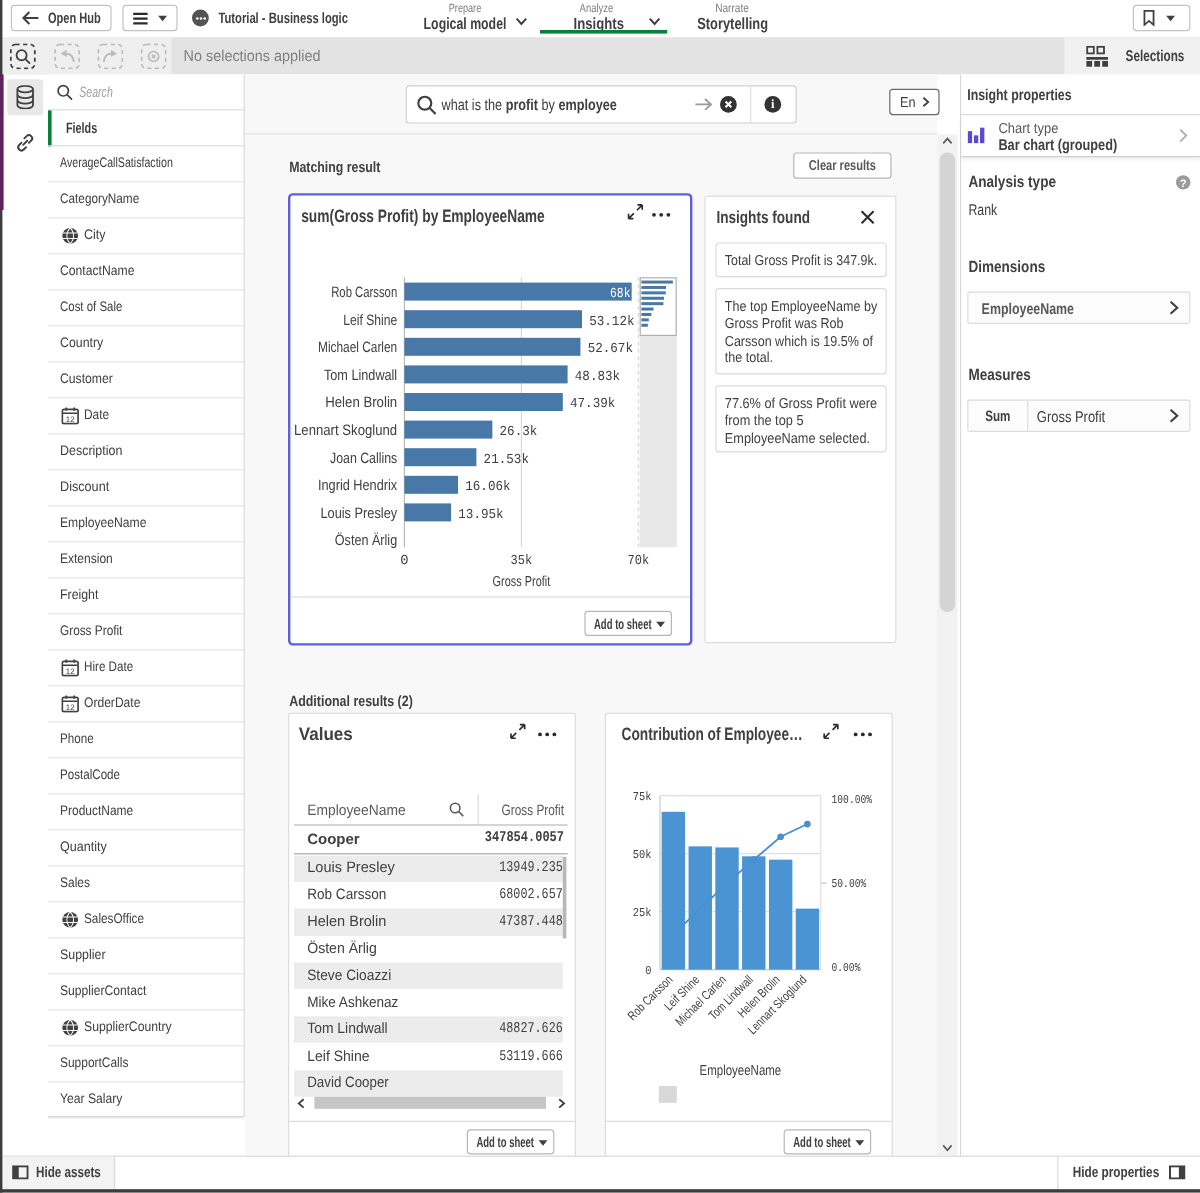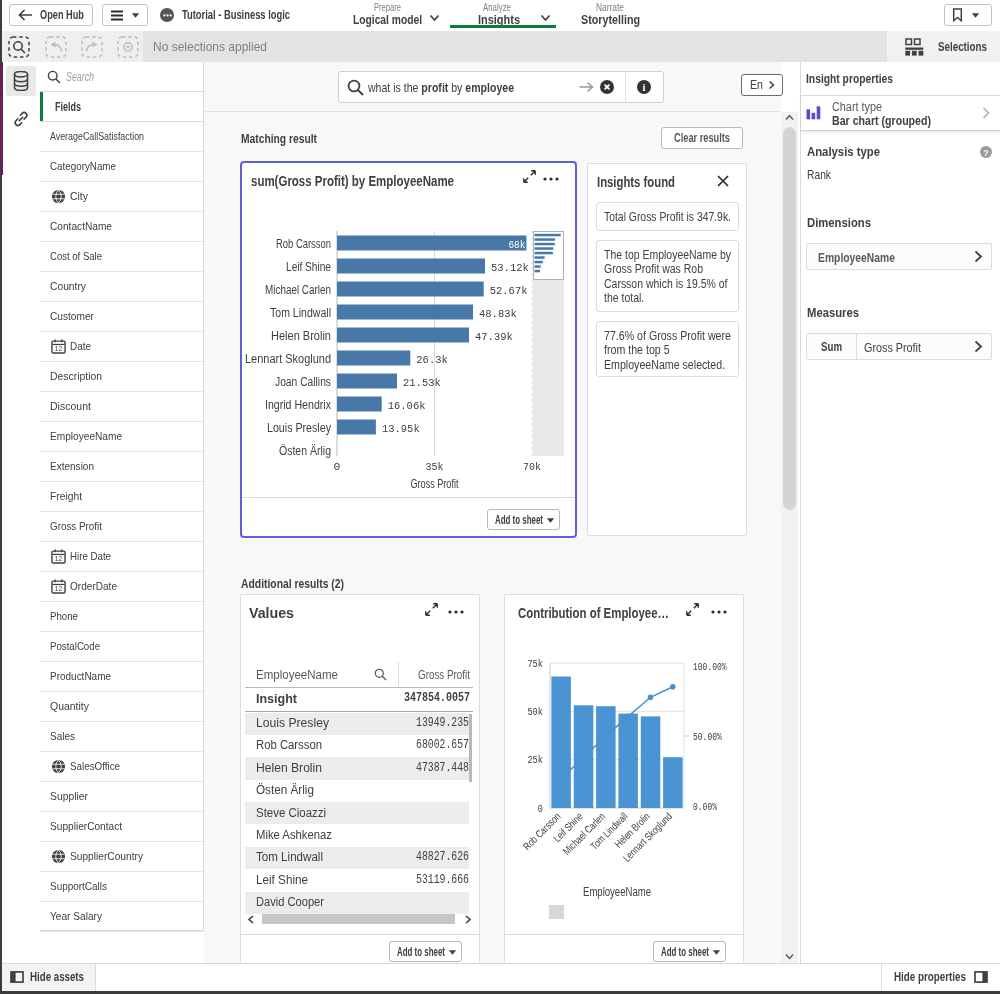--- a/index.html
+++ b/index.html
@@ -303,21 +303,21 @@
     <circle cx="14" cy="2" r="1.6" fill="#2b2b2b"></circle>
   </svg>
 <span style="position:absolute;left:256.0px;top:668.0px;font-size:12.5px;font-family:&quot;Liberation Sans&quot;,sans-serif;color:#595959;white-space:nowrap;line-height:15.0px;transform:scaleX(0.9220);transform-origin:0 0;">EmployeeName</span>
 <svg class="abs" style="left:374px;top:668px;" width="13" height="13" viewBox="0 0 14 14">
     <circle cx="5.7" cy="5.7" r="4.3" fill="none" stroke="#595959" stroke-width="1.4"></circle>
     <path d="M8.9 8.9 L13 13" stroke="#595959" stroke-width="1.4"></path>
   </svg>
 <span style="position:absolute;left:418.0px;top:668.0px;font-size:12.5px;font-family:&quot;Liberation Sans&quot;,sans-serif;color:#595959;white-space:nowrap;line-height:15.0px;transform:scaleX(0.7880);transform-origin:0 0;">Gross Profit</span>
 <div class="abs" style="left:398px;top:662px;width:1px;height:25px;background:#d9d9d9;"></div>
 <div class="abs" style="left:245px;top:687px;width:228px;height:1px;background:#b9b9b9;"></div>
-<span style="position:absolute;left:256.0px;top:692.0px;font-size:12.5px;font-family:&quot;Liberation Sans&quot;,sans-serif;font-weight:bold;color:#404040;white-space:nowrap;line-height:15.0px;">Insight</span>
+<span style="position:absolute;left:256.0px;top:692.0px;font-size:12.5px;font-family:&quot;Liberation Sans&quot;,sans-serif;font-weight:bold;color:#404040;white-space:nowrap;line-height:15.0px;">Cooper</span>
 <span style="position:absolute;left:404.0px;top:691.0px;font-size:12.5px;font-family:&quot;Liberation Mono&quot;,monospace;font-weight:bold;color:#404040;white-space:nowrap;line-height:15.0px;transform:scaleX(0.8000);transform-origin:0 0;">347854.0057</span>
 <div class="abs" style="left:245px;top:711px;width:228px;height:1px;background:#a8a8a8;"></div>
 <div class="abs" style="left:245px;top:712.5px;width:224px;height:22.4px;background:#ececec;"></div>
 <span style="position:absolute;left:256.0px;top:716.0px;font-size:12.5px;font-family:&quot;Liberation Sans&quot;,sans-serif;color:#404040;white-space:nowrap;line-height:15.0px;transform:scaleX(0.9728);transform-origin:0 0;">Louis Presley</span>
 <span style="position:absolute;left:416.0px;top:716.0px;font-size:12.5px;font-family:&quot;Liberation Mono&quot;,monospace;color:#404040;white-space:nowrap;line-height:15.0px;transform:scaleX(0.7852);transform-origin:0 0;">13949.235</span>
 <span style="position:absolute;left:256.0px;top:738.4px;font-size:12.5px;font-family:&quot;Liberation Sans&quot;,sans-serif;color:#404040;white-space:nowrap;line-height:15.0px;transform:scaleX(0.9046);transform-origin:0 0;">Rob Carsson</span>
 <span style="position:absolute;left:416.0px;top:738.4px;font-size:12.5px;font-family:&quot;Liberation Mono&quot;,monospace;color:#404040;white-space:nowrap;line-height:15.0px;transform:scaleX(0.7852);transform-origin:0 0;">68002.657</span>
 <div class="abs" style="left:245px;top:757.3px;width:224px;height:22.4px;background:#ececec;"></div>
 <span style="position:absolute;left:256.0px;top:760.8px;font-size:12.5px;font-family:&quot;Liberation Sans&quot;,sans-serif;color:#404040;white-space:nowrap;line-height:15.0px;transform:scaleX(0.9692);transform-origin:0 0;">Helen Brolin</span>
 <span style="position:absolute;left:416.0px;top:760.8px;font-size:12.5px;font-family:&quot;Liberation Mono&quot;,monospace;color:#404040;white-space:nowrap;line-height:15.0px;transform:scaleX(0.7852);transform-origin:0 0;">47387.448</span>

